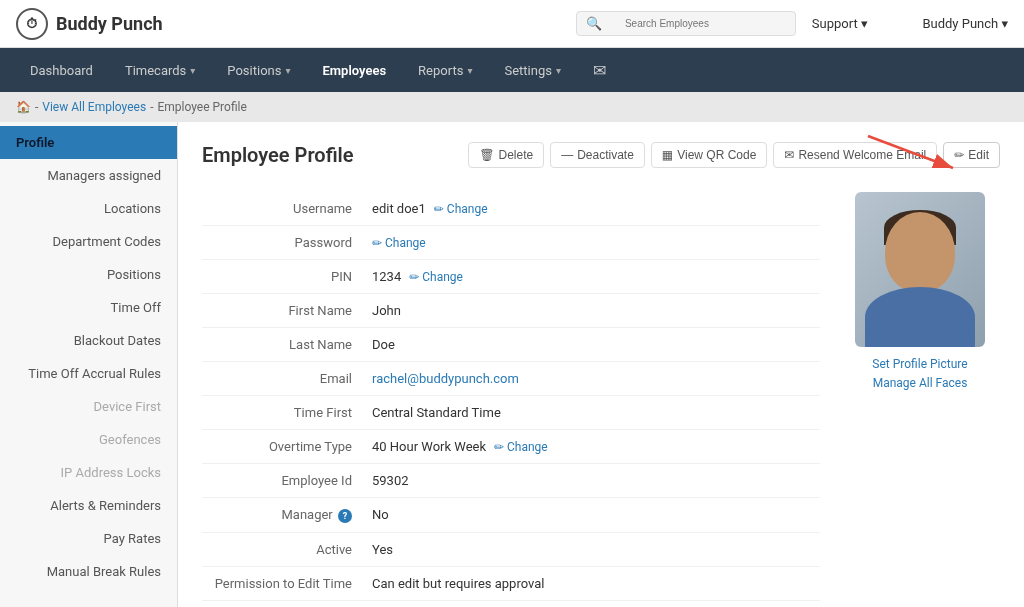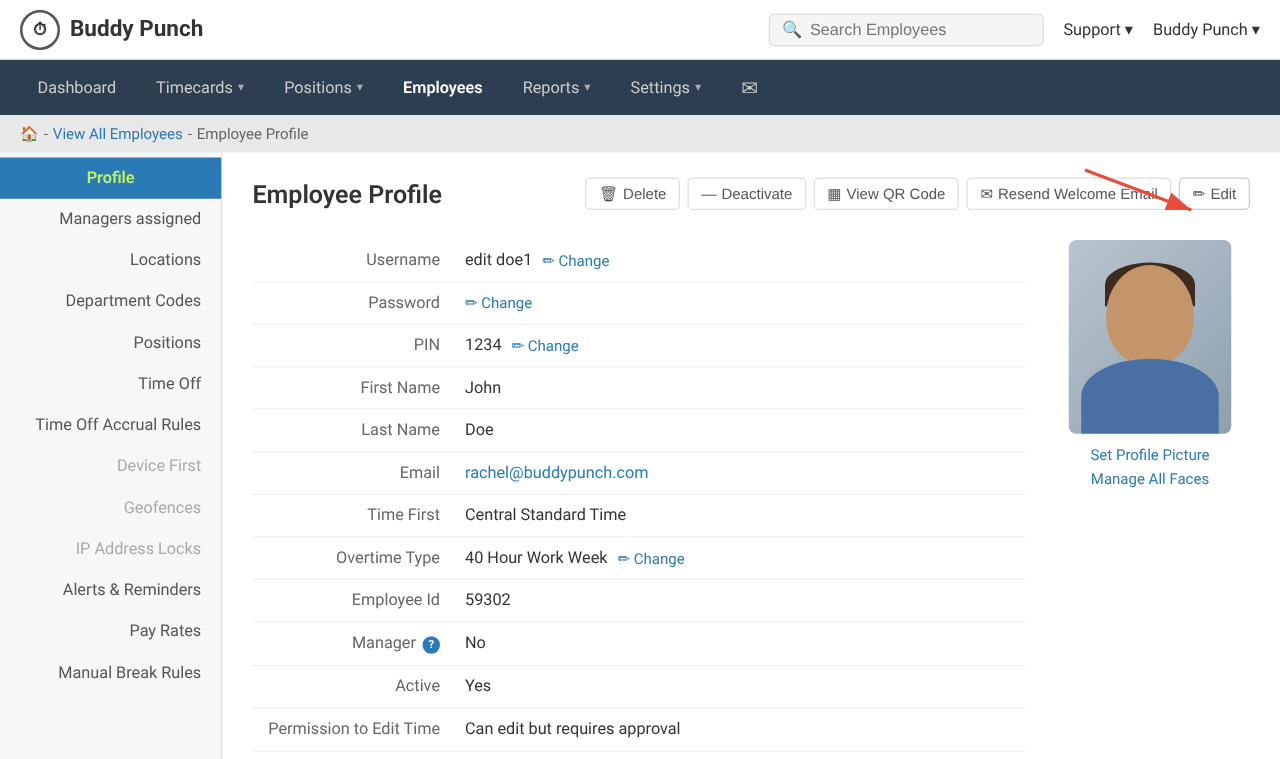--- a/index.html
+++ b/index.html
@@ -24,21 +24,21 @@
     
     .breadcrumb { background: #e8e8e8; padding: 8px 16px; font-size: 12px; color: #666; display: flex; align-items: center; gap: 4px; }
     .breadcrumb a { color: #2a7ab5; text-decoration: none; }
 
     
     .main { display: flex; min-height: calc(607px - 92px); }
 
     
     .sidebar { width: 178px; background: #f7f7f7; border-right: 1px solid #ddd; flex-shrink: 0; padding-top: 4px; }
     .sidebar-item { padding: 9px 16px; cursor: pointer; font-size: 13px; color: #555; text-align: right; border-bottom: none; }
-    .sidebar-item.active { background: #2a7ab5; color: #bef264; font-weight: 600; text-align: center; }
+    .sidebar-item.active { background: #2a7ab5; color: #0f172a; font-weight: 600; text-align: left; }
     .sidebar-item.disabled { color: #aaa; }
 
     
     .content { flex: 1; padding: 20px 24px; background: #fff; }
 
     
     .profile-header { display: flex; align-items: center; justify-content: space-between; margin-bottom: 24px; }
     .profile-title { font-size: 20px; font-weight: 600; color: #333; }
     .profile-actions { display: flex; align-items: center; gap: 6px; }
     .btn { display: flex; align-items: center; gap: 4px; padding: 5px 10px; border: 1px solid #ddd; border-radius: 4px; background: #fff; font-size: 12px; cursor: pointer; color: #555; }
@@ -66,27 +66,27 @@
 </head>
 <body>
 
 <div class="top-bar">
   <div class="logo">
     <div class="logo-icon">⏱</div>
     <span>Buddy Punch</span>
   </div>
   <div class="search-bar">
     <span>🔍</span>
-    <input type="text" style="border: none; background: transparent; outline: none; width: 100%; font-size: 13px; color: #701a75;" placeholder="Search Employees">
+    <input type="text" style="border: none; background: transparent; outline: none; width: 100%; font-size: 10px; color: #701a75; margin-left: 16px;" placeholder="Search Employees">
   </div>
   <div class="top-actions">
     <a href="#">
       <span>Support</span> <span>▾</span>
     </a>
-    <span style="cursor:pointer;">
+    <span style="cursor:pointer;margin-left:39px;">
       <span>Buddy Punch</span> <span>▾</span>
     </span>
   </div>
 </div>
 
 <div class="nav-bar">
   <div class="nav-item">
     <span>Dashboard</span>
   </div>
   <div class="nav-item">
@@ -121,20 +121,21 @@
 
 <div class="main">
 
   <div class="sidebar">
     <div class="sidebar-item active">Profile</div>
     <div class="sidebar-item">Managers assigned</div>
     <div class="sidebar-item">Locations</div>
     <div class="sidebar-item">Department Codes</div>
     <div class="sidebar-item">Positions</div>
     <div class="sidebar-item">Time Off</div>
+    <div class="sidebar-item">Blackout Dates</div>
     <div class="sidebar-item">Time Off Accrual Rules</div>
     <div class="sidebar-item disabled">Device First</div>
     <div class="sidebar-item disabled">Geofences</div>
     <div class="sidebar-item disabled">IP Address Locks</div>
     <div class="sidebar-item">Alerts &amp; Reminders</div>
     <div class="sidebar-item">Pay Rates</div>
     <div class="sidebar-item">Manual Break Rules</div>
   </div>
 
   <div class="content">

